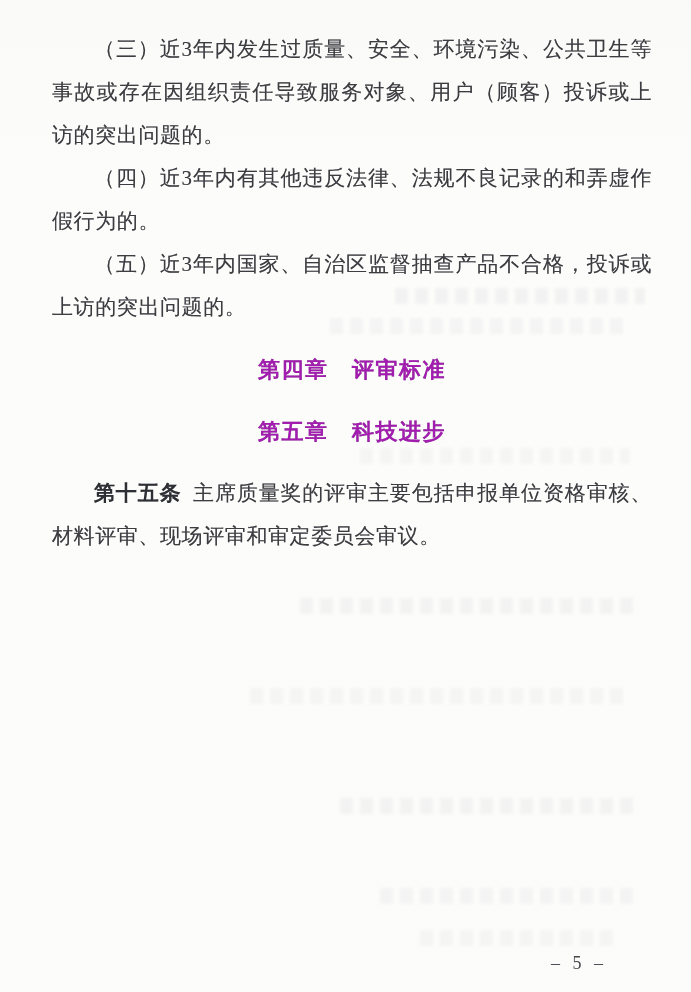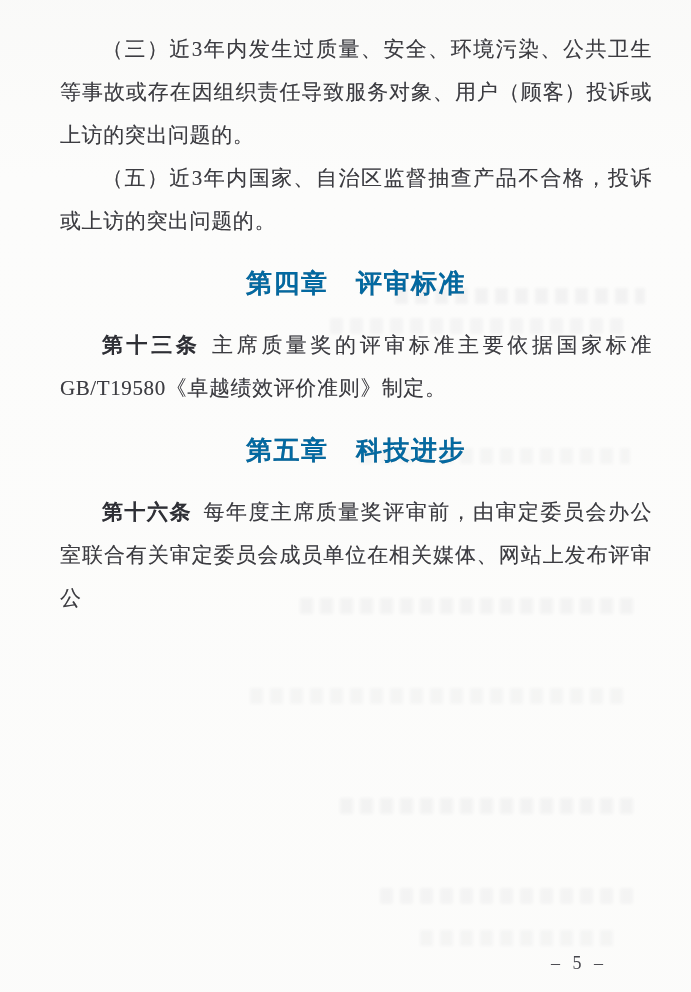--- a/index.html
+++ b/index.html
@@ -18,43 +18,43 @@
   
   .page::after {
     content: "";
     position: absolute;
     inset: 0;
     background: linear-gradient(180deg, rgba(245,245,243,.35) 0%, rgba(255,255,255,0) 18%, rgba(250,250,248,.25) 100%);
     pointer-events: none;
   }
   .content {
     position: absolute;
-    left: 60px;
+    left: 52px;
     right: 39px;
     top: 28px;
     font-size: 21px;
     line-height: 43px;
     letter-spacing: 0.6px;
     color: #3c3c41;
     text-align: justify;
     text-shadow: 0 0 0.6px rgba(70,70,78,0.45);
     z-index: 2;
   }
   p.para {
     margin: 0;
     text-indent: 2em;
   }
   h2.chapter {
     margin: 19px 0;
-    font-size: 26px;
+    font-size: 22px;
     line-height: 43px;
     font-weight: 700;
     text-align: center;
     text-indent: 0;
-    color: #0369a1;
+    color: #a21caf;
     letter-spacing: 1.5px;
   }
   .lead {
     font-weight: 700;
     color: #2e2f35;
     margin-right: 0.55em;
   }
   .page-number {
     position: absolute;
     right: 84px;
@@ -94,28 +94,28 @@
   <div class="ghost g3"></div>
   <div class="ghost g4"></div>
   <div class="ghost g5"></div>
   <div class="ghost g6"></div>
   <div class="ghost g7"></div>
   <div class="ghost g8"></div>
 
   <main class="content">
   <p class="para"><span class="ptext">（三）近3年内发生过质量、安全、环境污染、公共卫生等事故或存在因组织责任导致服务对象、用户（顾客）投诉或上访的突出问题的。</span></p>
 
+  <p class="para"><span class="ptext">（四）近3年内有其他违反法律、法规不良记录的和弄虚作假行为的。</span></p>
 
   <p class="para"><span class="ptext">（五）近3年内国家、自治区监督抽查产品不合格，投诉或上访的突出问题的。</span></p>
 
   <h2 class="chapter">第四章　评审标准</h2>
 
-  <p class="para"><b class="lead">第十三条</b><span class="ptext">主席质量奖的评审标准主要依据国家标准GB/T19580《卓越绩效评价准则》制定。</span></p>
 
 
   <h2 class="chapter">第五章　科技进步</h2>
 
+  <p class="para"><b class="lead">第十五条</b><span class="ptext">主席质量奖的评审主要包括申报单位资格审核、材料评审、现场评审和审定委员会审议。</span></p>
 
-  <p class="para"><b class="lead">第十六条</b><span class="ptext">每年度主席质量奖评审前，由审定委员会办公室联合有关审定委员会成员单位在相关媒体、网站上发布评审公</span></p>
 </main>
 
   <div class="page-number">– 5 –</div>
 </div>
 
 </body></html>

